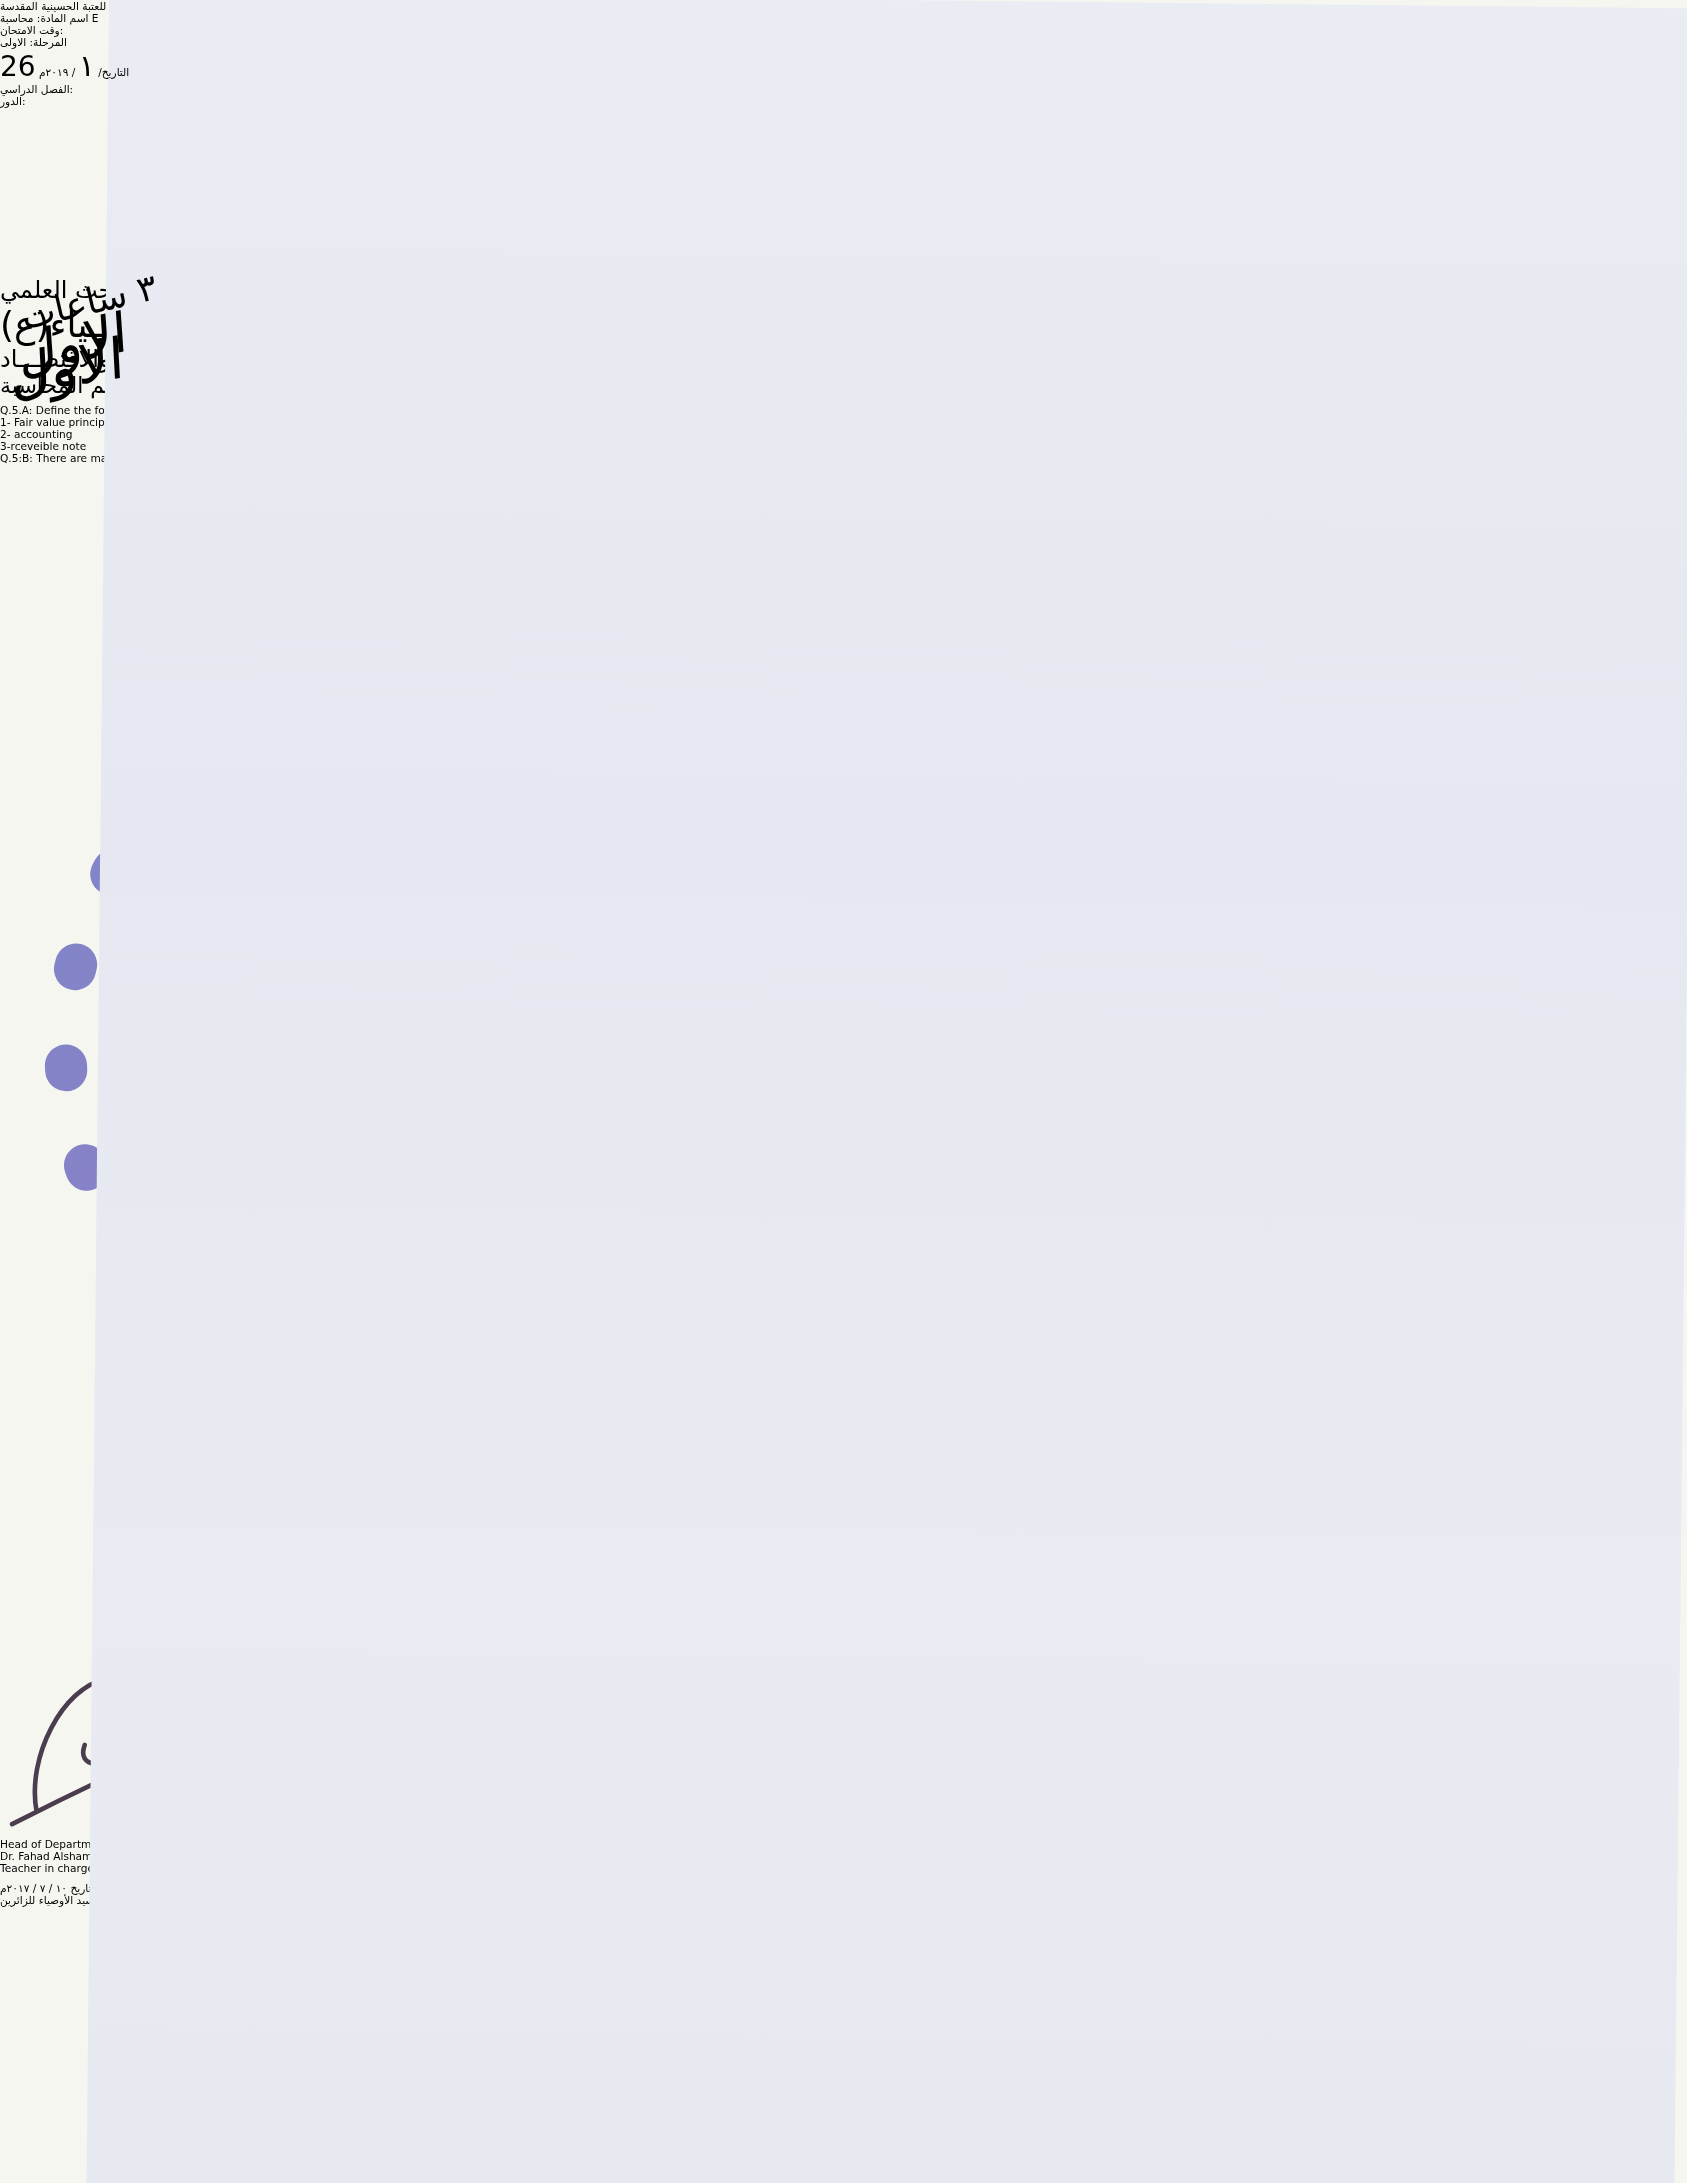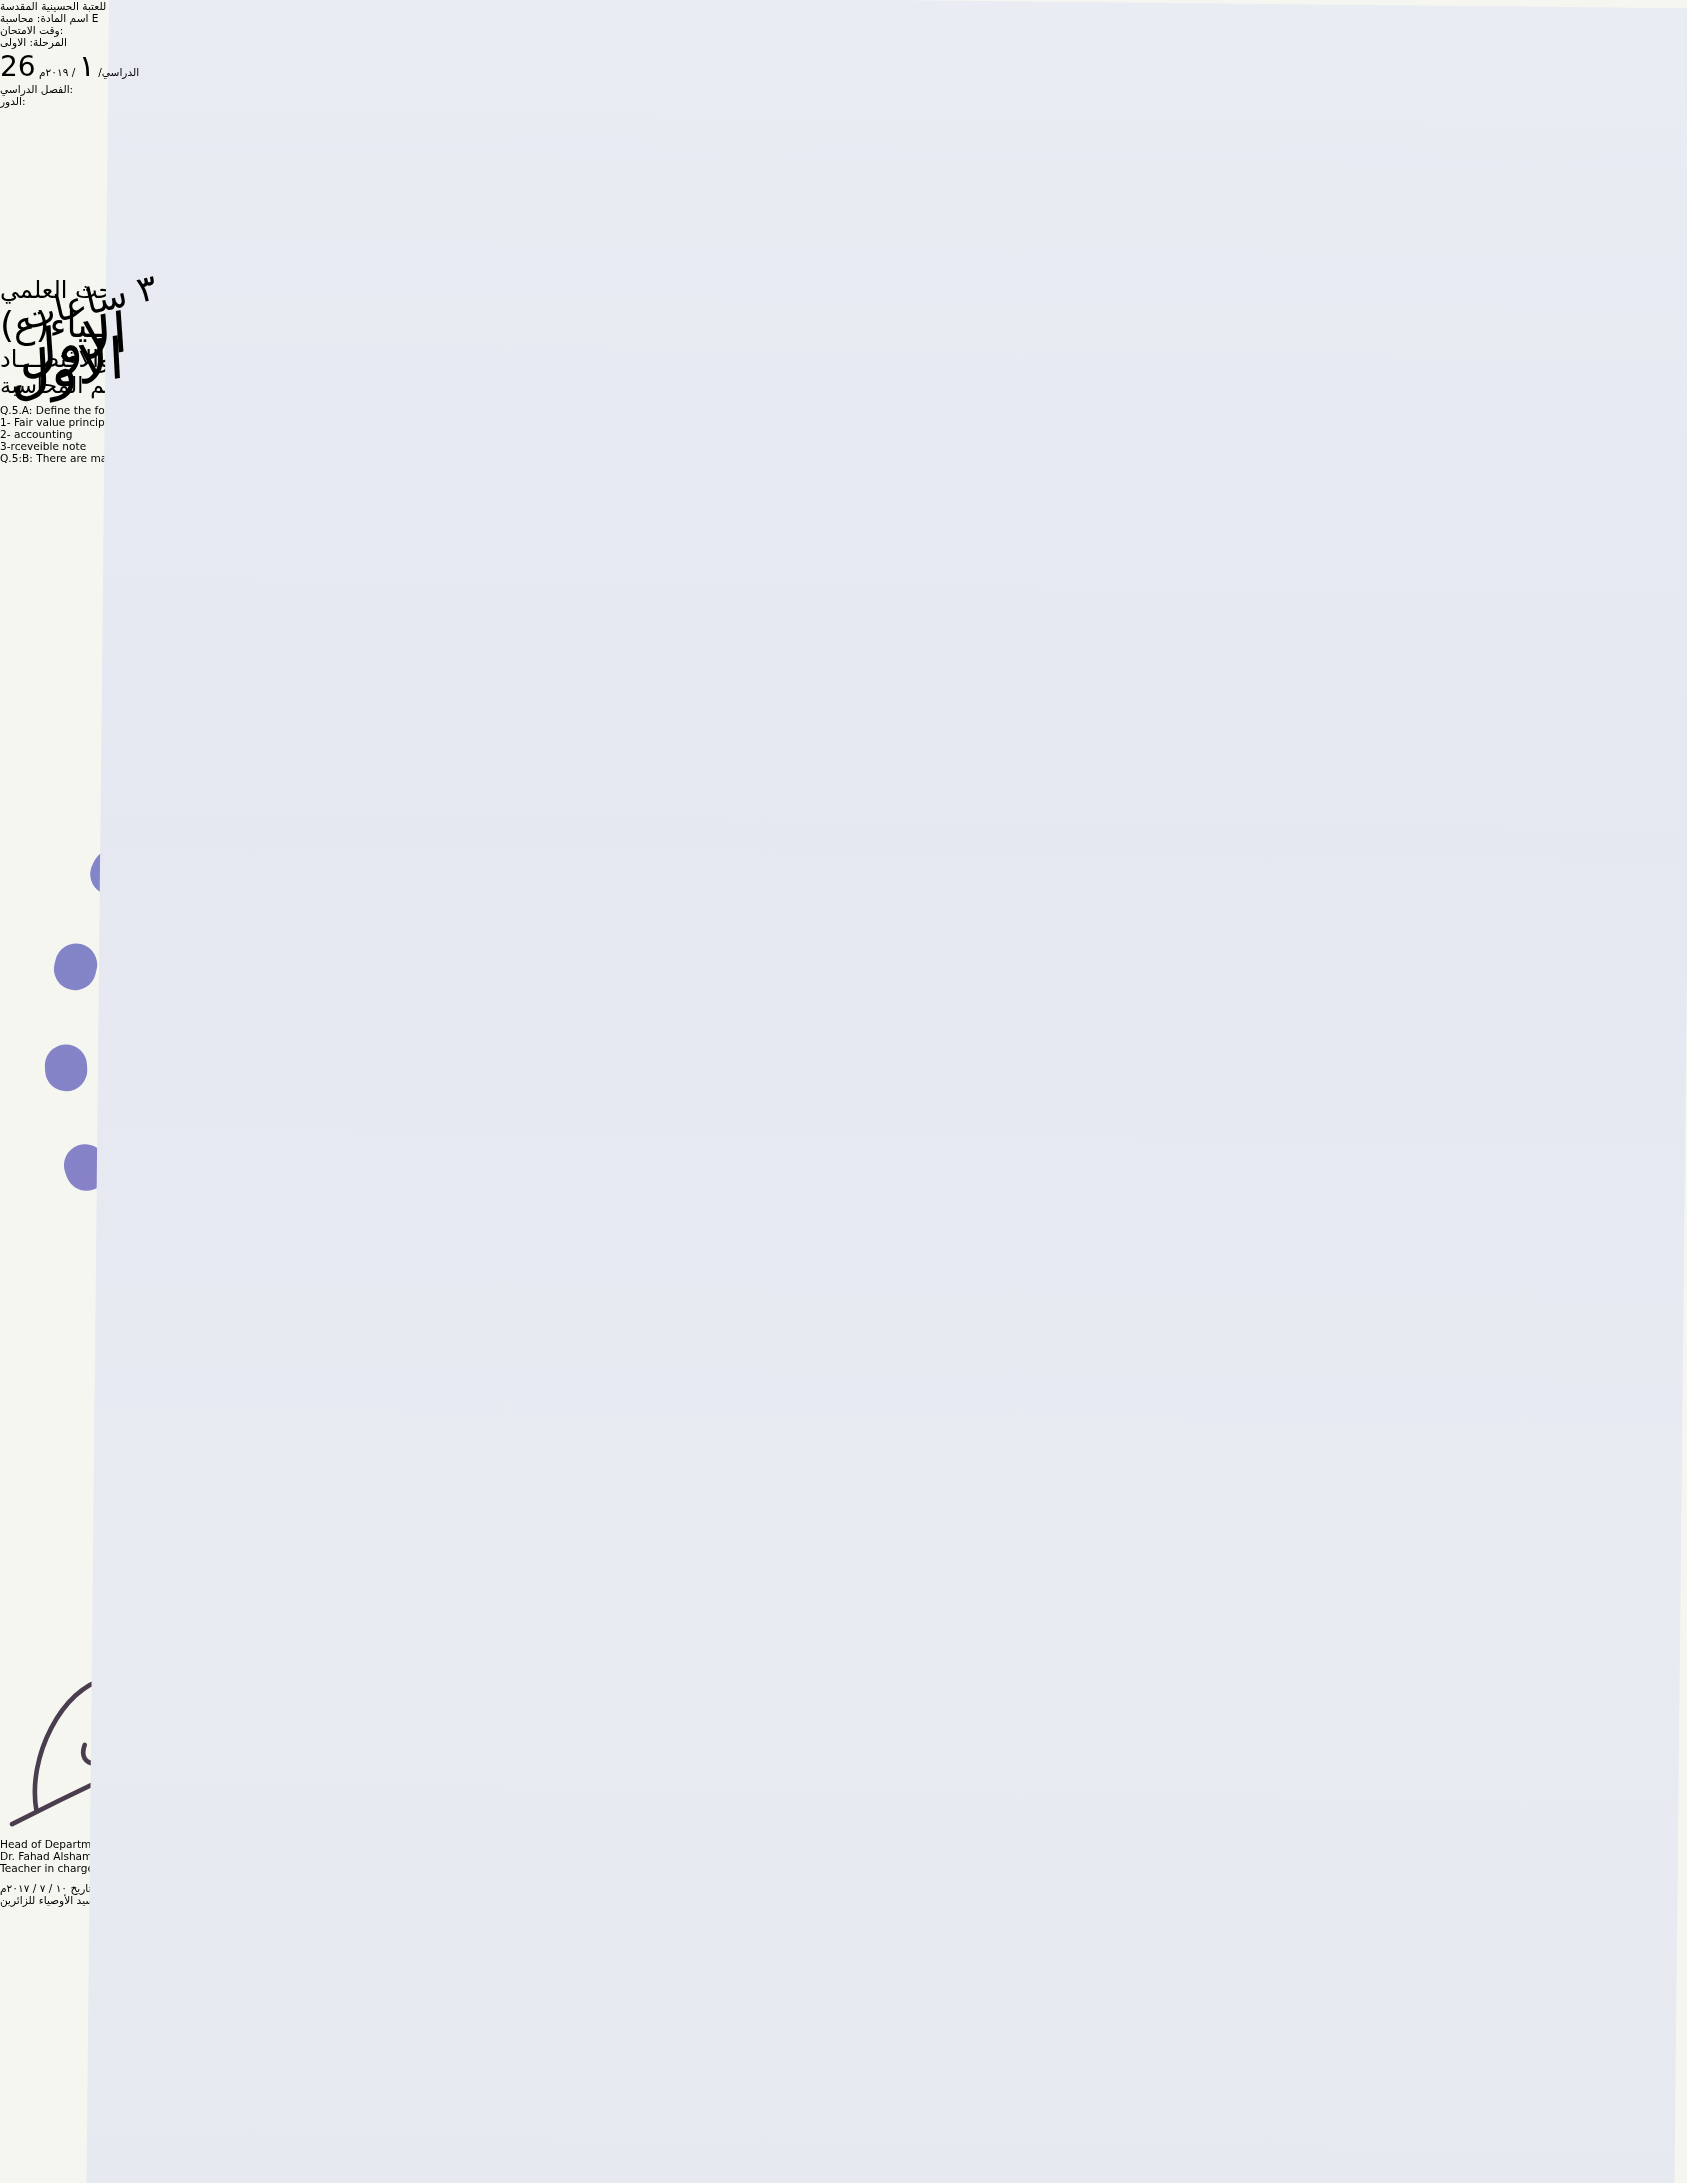--- a/index.html
+++ b/index.html
@@ -91,21 +91,21 @@
 
   
   <div class="abs arabic center-title">الامانة العامة للعتبة الحسينية المقدسة</div>
 
   
   <div class="abs arabic form-block">
     <div>اسم المادة: محاسبة E</div>
     <div>وقت الامتحان:</div>
     <div>المرحلة: الاولى</div>
     <div style="position:relative;">
-      <span>الدراسي/</span>
+      <span>التاريخ/</span>
       <span class="hand" style="font-size:30px;">١</span>
       <span>/ ٢٠١٩م</span>
       <span class="hw-abs" style="right:99px;top:25px;font-size:28px;transform:rotate(-6deg);">26</span>
     </div>
     <div>الفصل الدراسي:</div>
     <div>الدور:</div>
   </div>
 
   
   <div class="hw-abs arabic" style="left:265px;top:171px;font-size:36px;transform:rotate(-13deg);letter-spacing:2.6px;">٣ ساعات</div>

